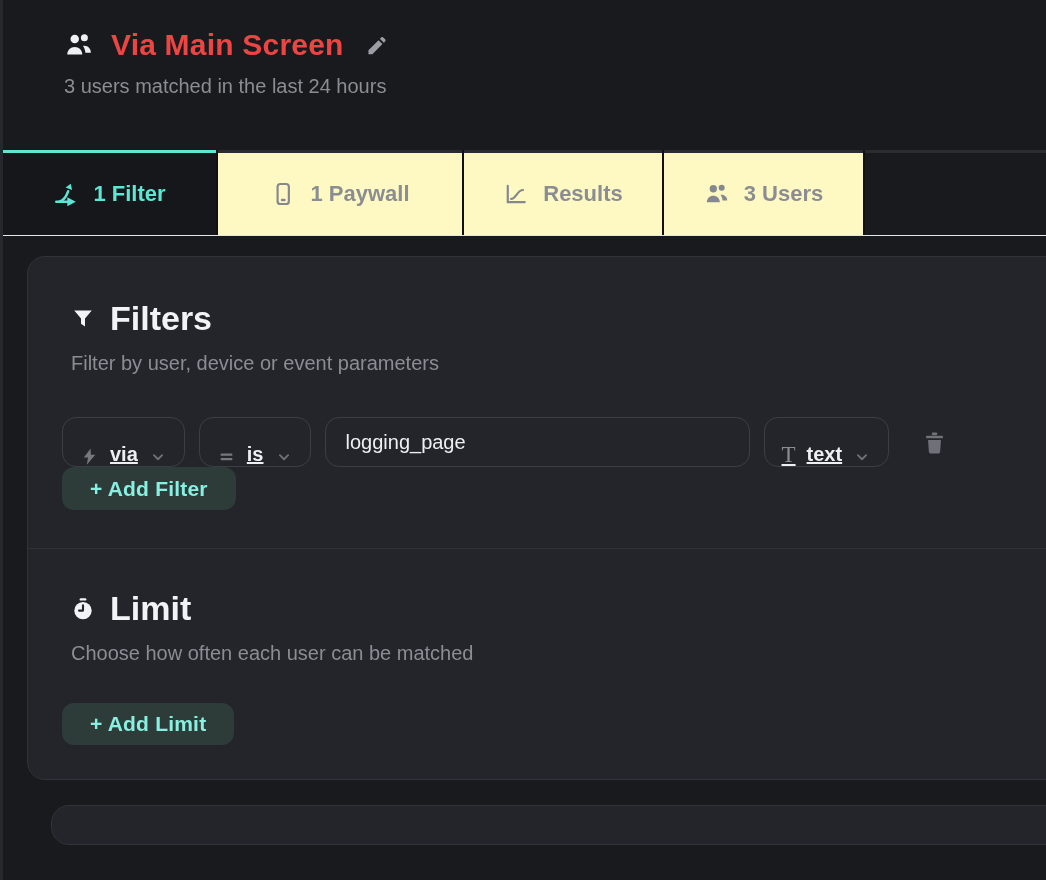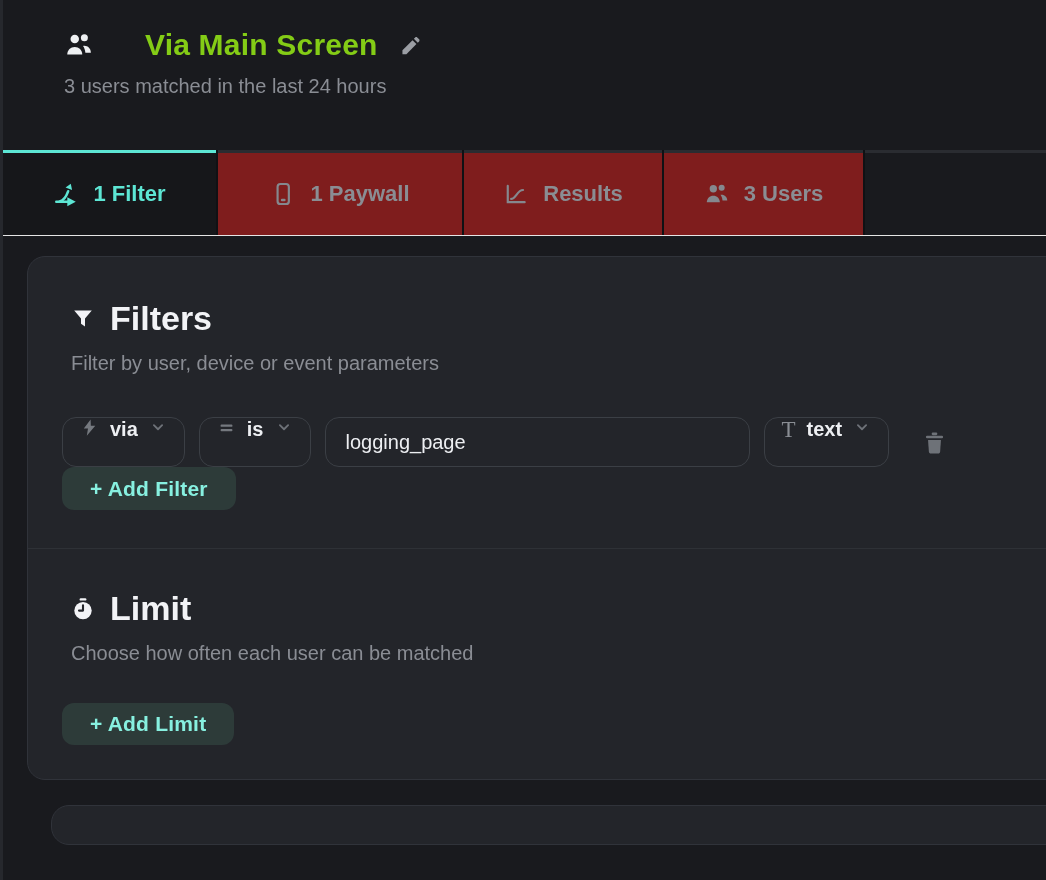--- a/index.html
+++ b/index.html
@@ -10,30 +10,30 @@
     background:#191a1e;
     border-left:3px solid #26282d;
     font-family:"Liberation Sans", sans-serif;
     overflow:hidden;
     color:#edeff2;
   }
   
   .header { padding:28px 0 0 61px; height:150px; }
   .title-row { display:flex; align-items:center; gap:17px; }
   .title-row svg.users { width:30px; height:30px; }
-  .page-title { font-size:30px; font-weight:700; color:#84cc16; letter-spacing:.2px;margin-left:34px; }
+  .page-title { font-size:30px; font-weight:700; color:#ef4444; letter-spacing:.2px; }
   .edit-btn { background:none; border:none; padding:0; margin-left:4px; cursor:pointer; display:flex; }
   .edit-btn svg { width:23px; height:23px; }
   .subtitle { margin-top:13px; font-size:20px; color:#8a8d94; }
 
   
   .tabbar { display:flex; height:86px; border-bottom:1px solid #e5e5e5; }
   .tab {
     display:flex; align-items:center; justify-content:center; gap:14px;
-    border-top:3px solid #2a2c31; background:#7f1d1d;
+    border-top:3px solid #2a2c31; background:#fef9c3;
     font-size:22px; font-weight:700; color:#8a8d93; cursor:pointer;
   }
   .tab svg { width:26px; height:26px; flex:0 0 auto; }
   .tab.active { border-top-color:#5de6d4; background:#16171a; color:#5de6d4; }
   .tab-sep { width:2px; background:#101114; }
   .tab-filler { flex:1; border-top:3px solid #2a2c31; background:#191a1e; }
   .t1 { width:213px; } .t2 { width:244px; } .t3 { width:198px; } .t4 { width:199px; }
 
   
   .content { padding:20px 0 0 24px; }
@@ -49,23 +49,23 @@
   .section.limit { padding:40px 40px 34px 34px; }
   .sec-head { display:flex; align-items:center; gap:15px; margin-left:9px; }
   .sec-head svg { width:24px; height:24px; }
   .sec-title { font-size:34px; font-weight:700; color:#f2f3f6; }
   .sec-sub { margin-top:14px; margin-left:9px; font-size:20px; color:#8a8d94; }
   .divider { height:1px; background:#2e3136; }
 
   
   .filter-row { display:flex; align-items:center; gap:14px; margin-top:42px; }
   .control {
-    height:50px; display:flex; align-items:flex-start; gap:11px;
+    height:50px; display:flex; align-items:flex-end; gap:11px;
     border:1.5px solid #3b3f45; border-radius:14px; padding:0 17px;
-    background:transparent; cursor:pointer; color:#edeff2;
+    background:transparent; cursor:pointer; color:#edeff2;text-decoration:underline;
   }
   .control .c-label { font-size:20px; font-weight:700; color:#edeff2; }
   .control svg.lead { width:19px; height:19px; }
   .control svg.chev { width:18px; height:18px; }
   .serif-t { font-family:"Liberation Serif", serif; font-size:23px; font-weight:500; color:#8a8e94; line-height:1; }
   .value-input {
     width:425px; height:50px; border:1.5px solid #3b3f45; border-radius:14px;
     background:transparent; color:#edeff2; font-size:20px; font-weight:500;
     padding:2px 20px; outline:none; font-family:"Liberation Sans", sans-serif;
   }

